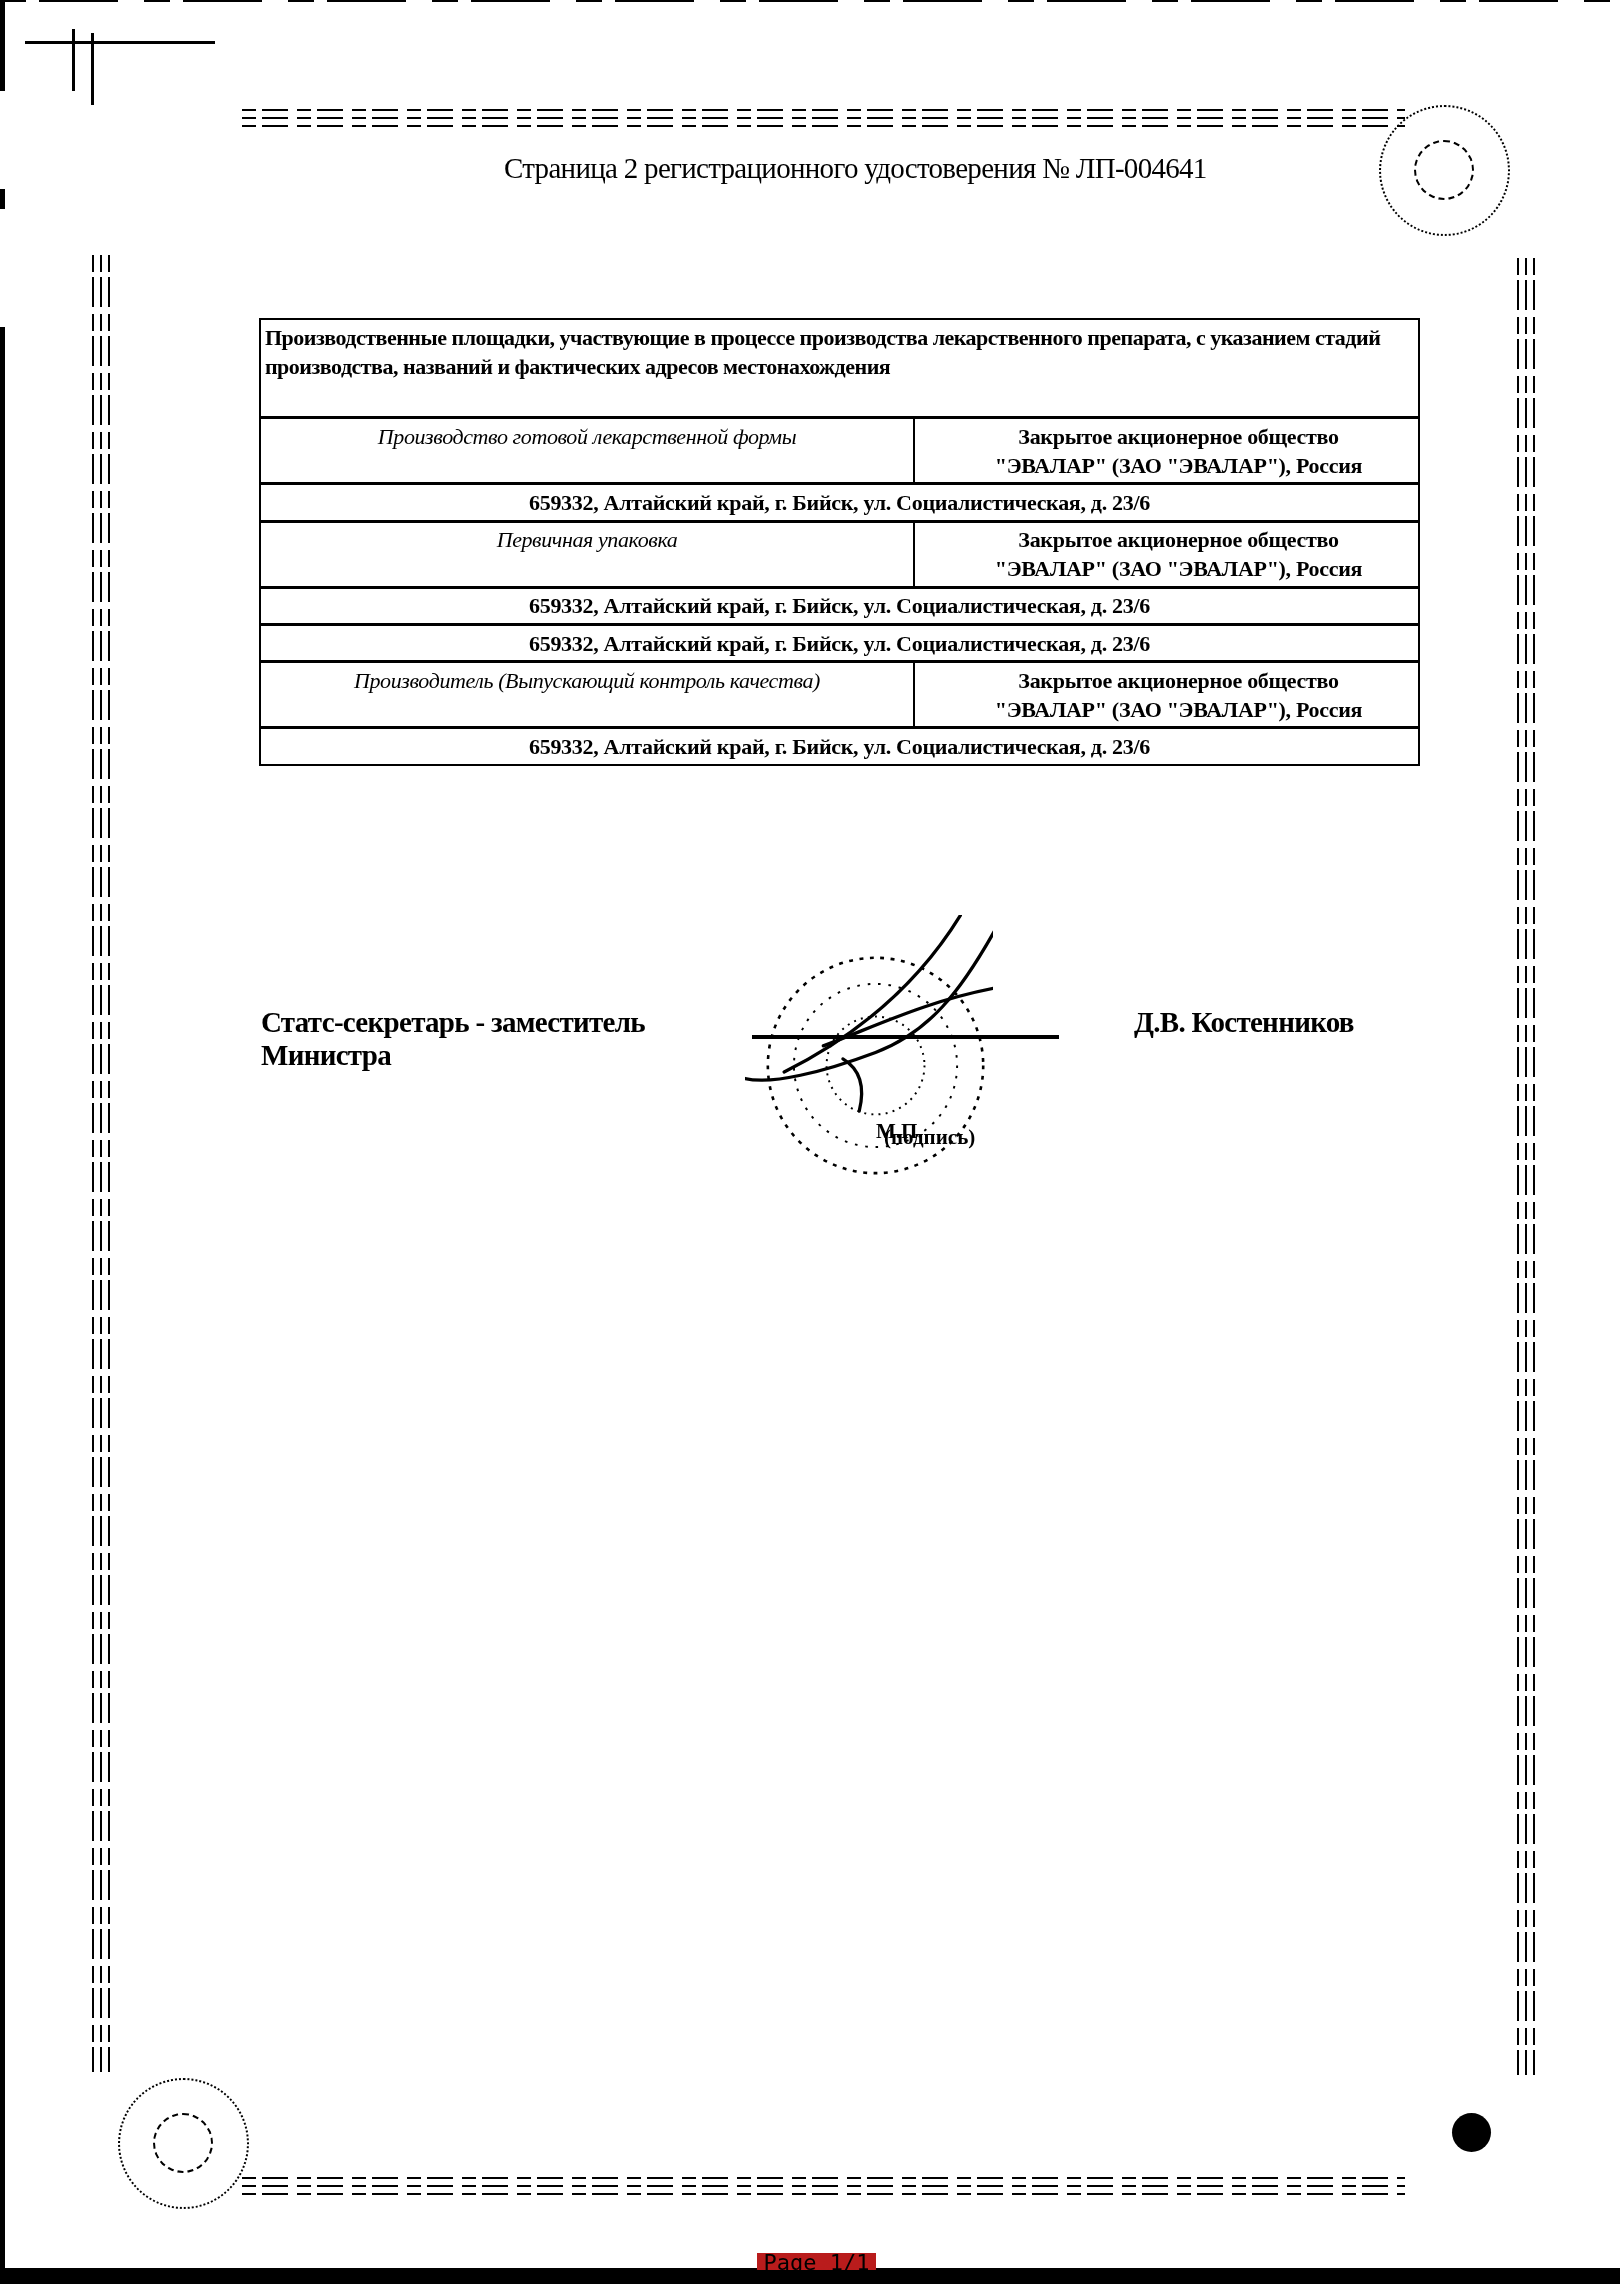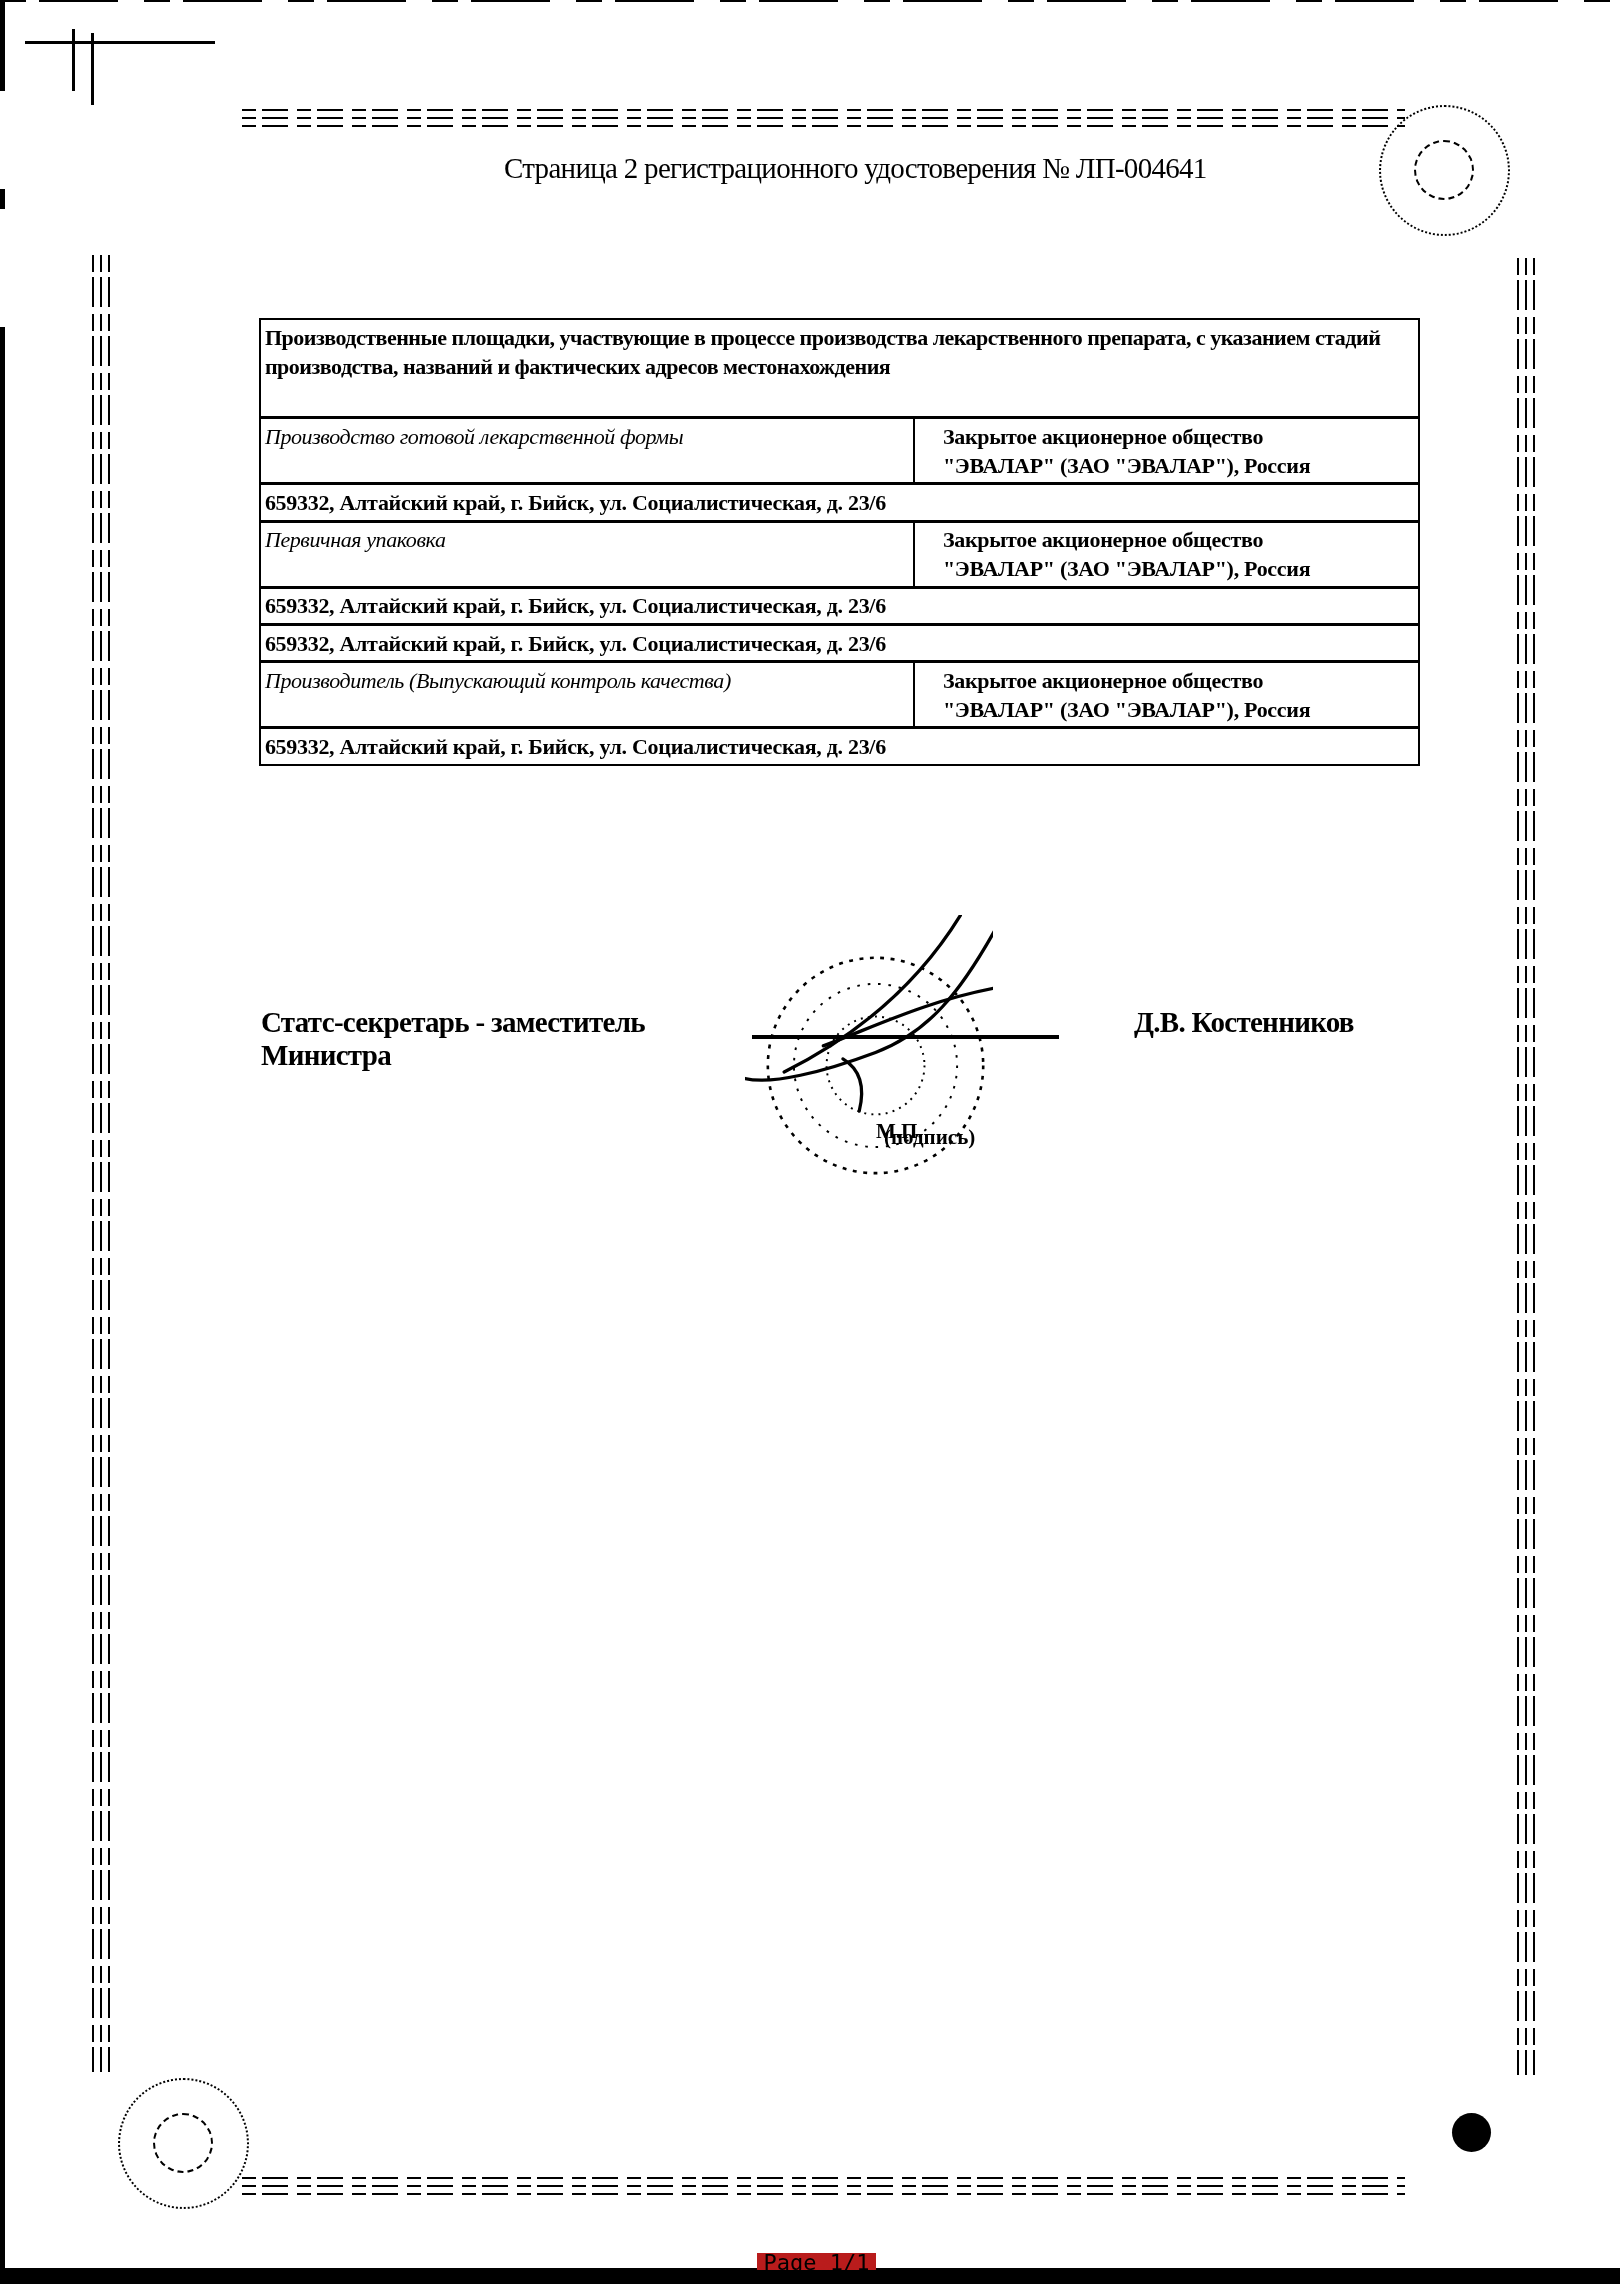--- a/index.html
+++ b/index.html
@@ -30,21 +30,21 @@
   .dot-big { position: absolute; width: 39px; height: 39px; border-radius: 50%; background: #000; }
 
   .page-title { position: absolute; left: 504px; top: 152px; width: 758px;
     font-size: 29px; font-weight: normal; letter-spacing: -0.7px; white-space: nowrap;
     font-family: "Liberation Serif", serif; }
 
   table.sites { position: absolute; left: 259px; top: 318px; width: 1161px;
     border-collapse: collapse; border: 2.6px solid #000; table-layout: fixed;
     font-family: "Liberation Serif", serif; font-size: 22px; line-height: 29px; }
   table.sites td { border: 2px solid #000; padding: 2.6px 3.9px; vertical-align: top; }
-  table.sites td.thick-top { border-top: 3.9px solid #000; }
+  table.sites td.thick-top { border-top: 3.9px solid #000; text-align: center; }
   .hdr-cell { font-weight: bold; letter-spacing: -0.5px; height: 91px; border-radius: 16px; }
   .stage { font-style: italic; letter-spacing: -0.4px; width: 654px; }
   .company { font-weight: bold; letter-spacing: -0.3px; }
   .company .line { display: block; margin-left: 24px; }
   .addr { font-weight: bold; letter-spacing: -0.3px; margin-top: 34px; }
   .col-left { width: 654px; }
 
   .sign-block { position: absolute; left: 261px; top: 1006px; font-size: 29px; font-weight: bold;
     line-height: 33px; letter-spacing: -0.7px; font-family: "Liberation Serif", serif; }
   .sign-name { position: absolute; left: 1134px; top: 1006px; font-size: 29px; font-weight: bold;

